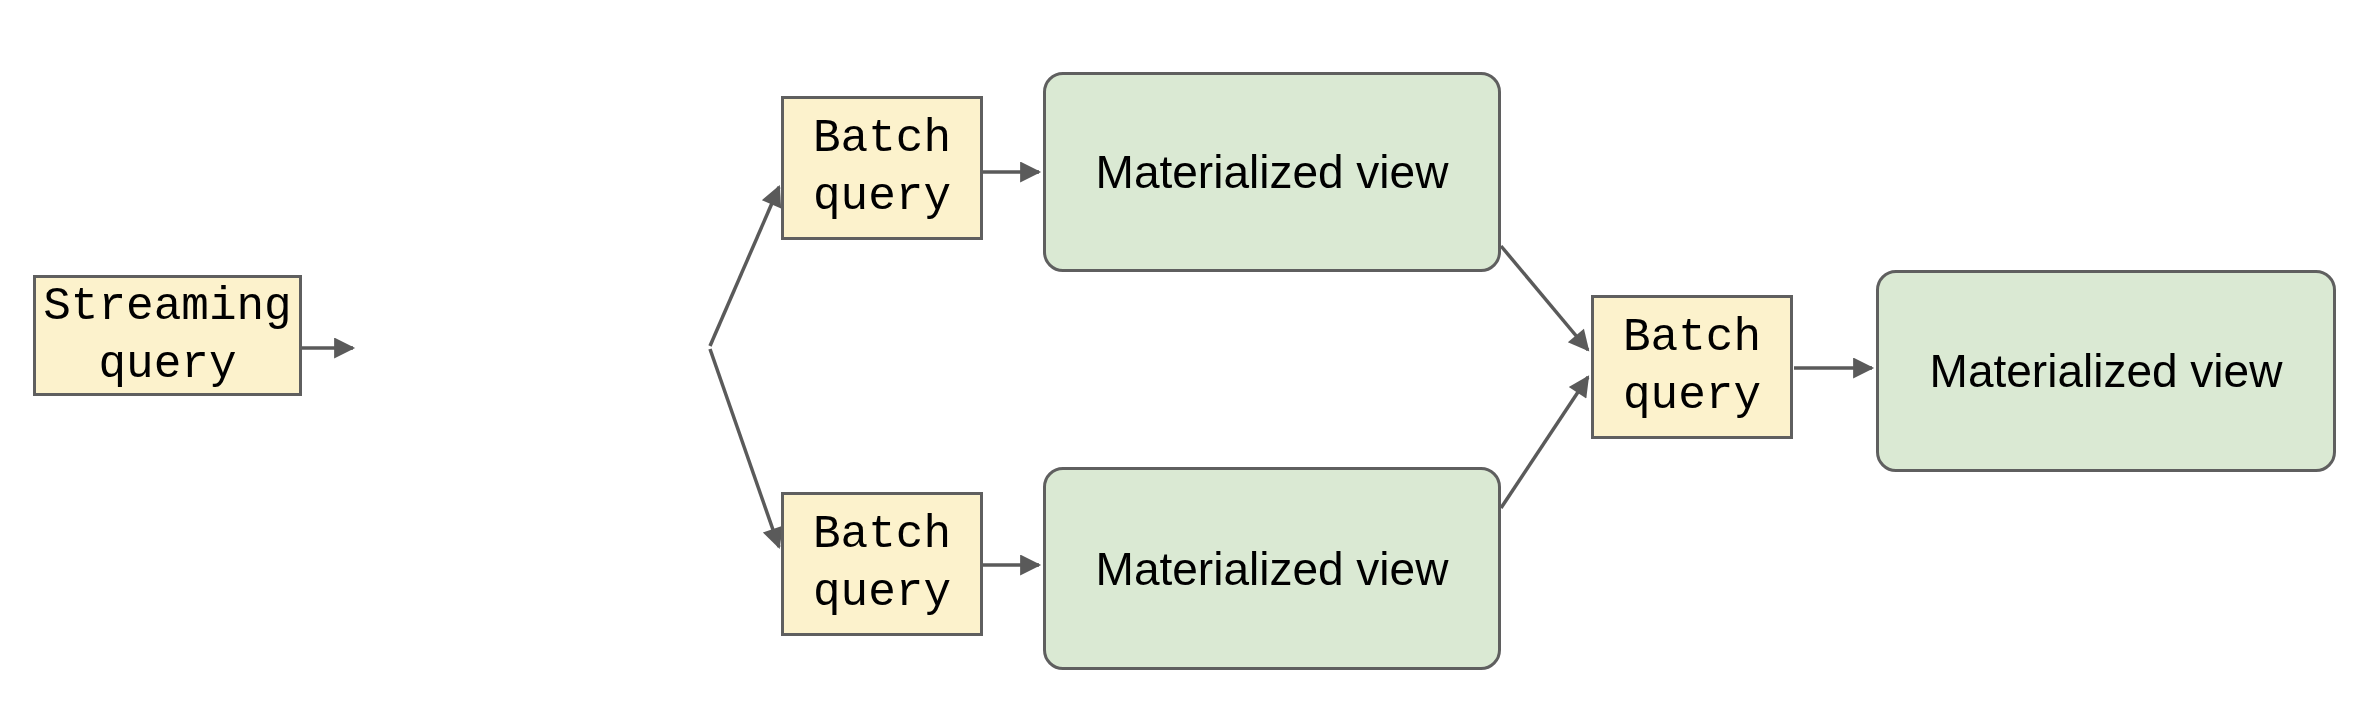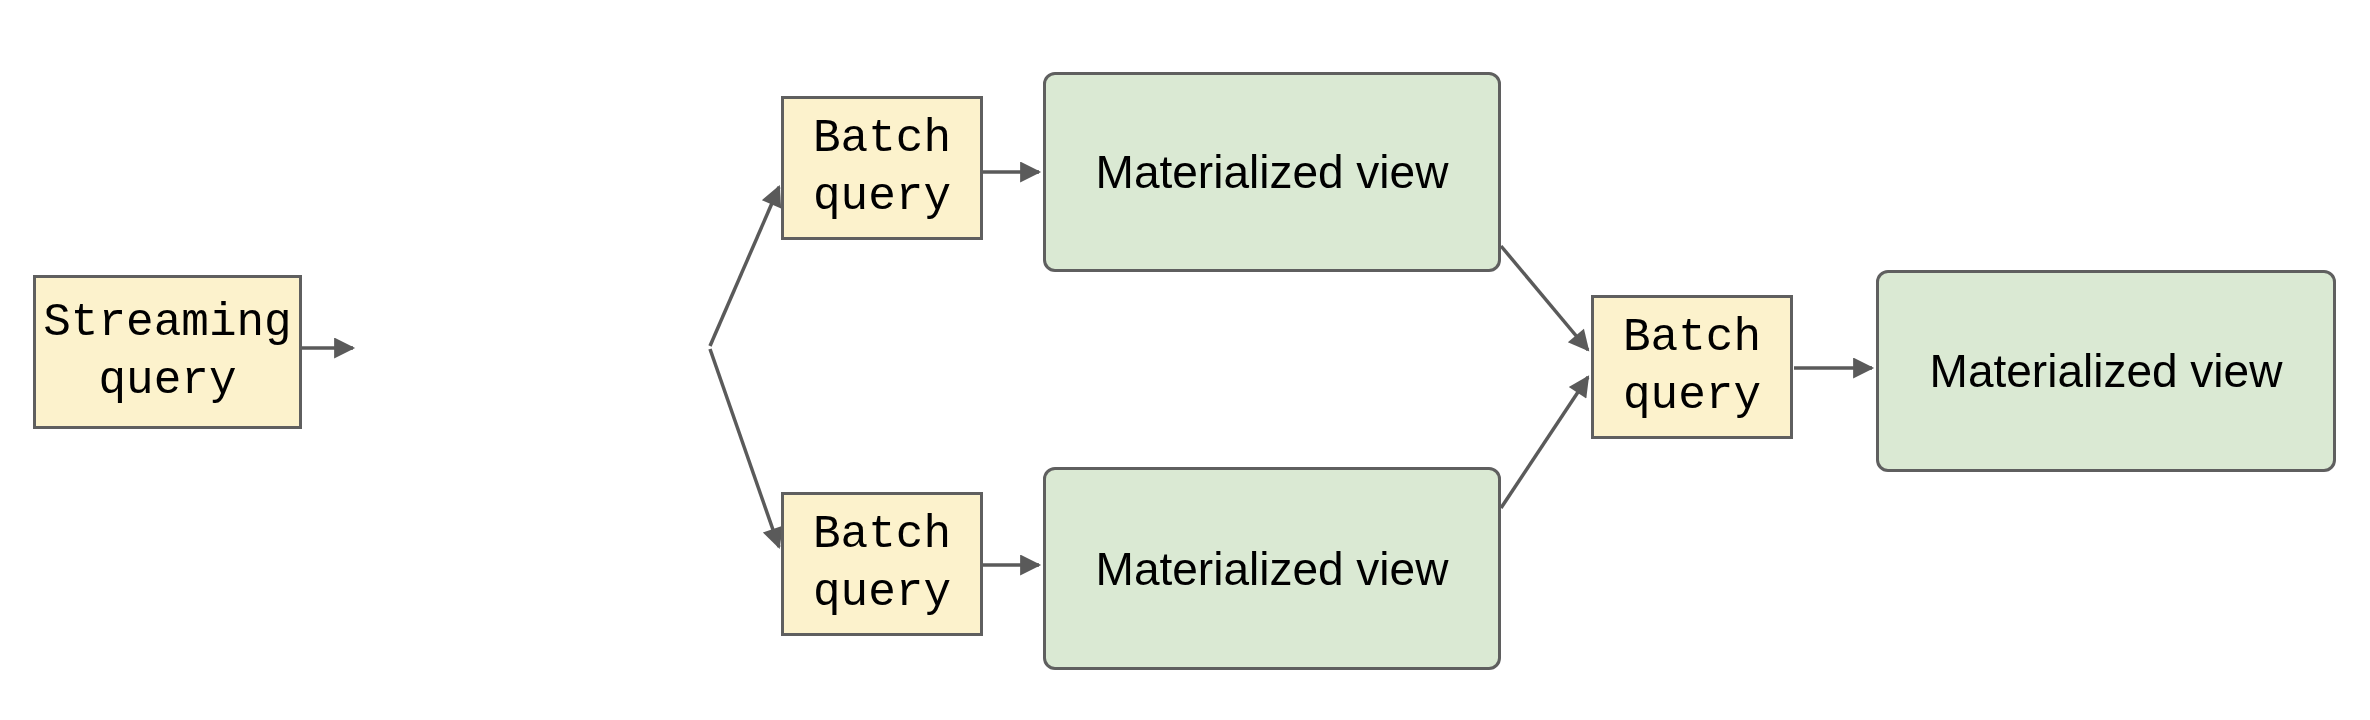--- a/index.html
+++ b/index.html
@@ -24,21 +24,21 @@
   .node{
     position:absolute;
     box-sizing:border-box;
     display:flex;align-items:center;justify-content:center;
     text-align:center;
     color:var(--text);
     font-size:46px;line-height:58px;
     border:3.5px solid var(--border);
   }
   .node.query{background:var(--query-fill);border-radius:0;font-family:Liberation Mono, monospace;}
-  .node.table{background:var(--table-fill);border-radius:12px;align-items:center;}
+  .node.table{background:var(--table-fill);border-radius:20px;align-items:center;}
   .label{display:block;padding:0 6px;}
 </style>
 </head>
 <body>
 
 <div class="canvas">
 
   <svg class="edges" viewBox="0 0 2370 720" xmlns="http://www.w3.org/2000/svg">
     <defs>
       <marker id="arrow" viewBox="0 0 10 10" refX="9" refY="5" markerWidth="7" markerHeight="6" orient="auto">
@@ -49,21 +49,21 @@
     <line class="edge" x1="302" y1="348" x2="353" y2="348" marker-end="url(#arrow)"></line>
     <line class="edge" x1="710" y1="346" x2="779" y2="187" marker-end="url(#arrow)"></line>
     <line class="edge" x1="710" y1="349" x2="779" y2="547" marker-end="url(#arrow)"></line>
     <line class="edge" x1="983" y1="172" x2="1039" y2="172" marker-end="url(#arrow)"></line>
     <line class="edge" x1="983" y1="565" x2="1039" y2="565" marker-end="url(#arrow)"></line>
     <line class="edge" x1="1501" y1="246" x2="1588" y2="350" marker-end="url(#arrow)"></line>
     <line class="edge" x1="1501" y1="508" x2="1588" y2="377" marker-end="url(#arrow)"></line>
     <line class="edge" x1="1794" y1="368" x2="1872" y2="368" marker-end="url(#arrow)"></line>
   </svg>
 
-  <div class="node query" style="left:33px;top:275px;width:269px;height:154px;">
+  <div class="node query" style="left:33px;top:275px;width:269px;height:121px;">
     <span class="label">Streaming query</span>
   </div>
 
 
   <div class="node query" style="left:781px;top:96px;width:202px;height:144px;">
     <span class="label">Batch query</span>
   </div>
 
   <div class="node table" style="left:1043px;top:72px;width:458px;height:200px;">
     <span class="label">Materialized view</span>

